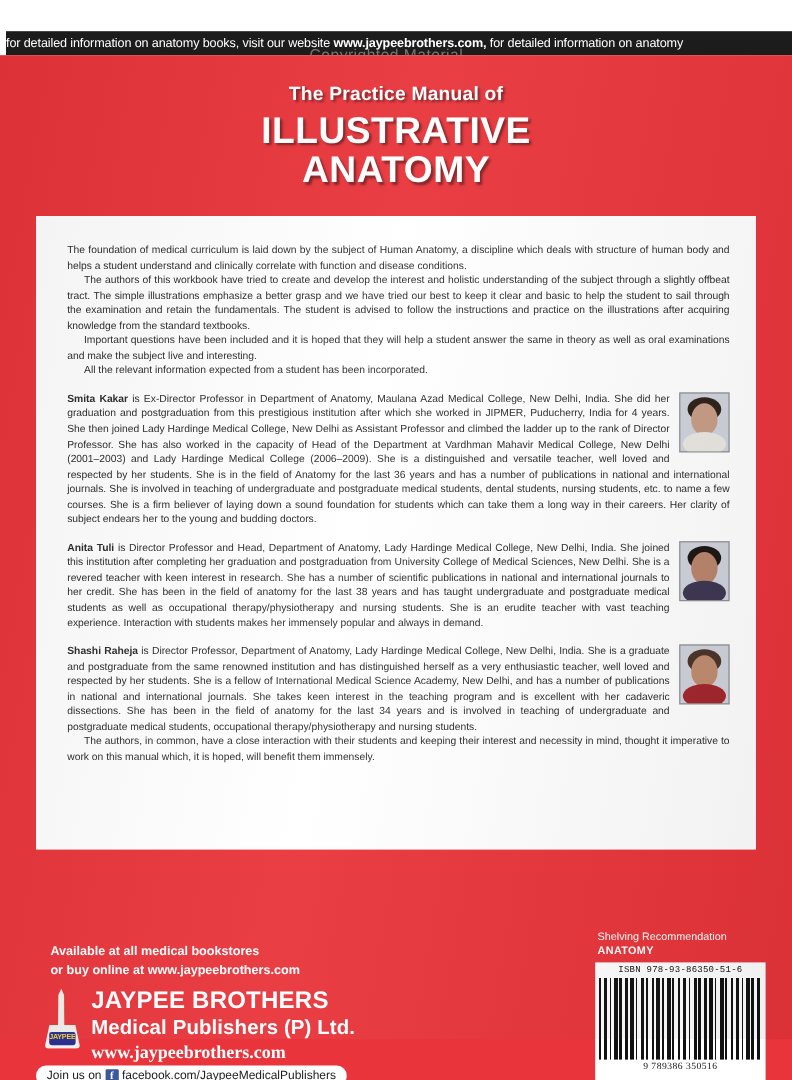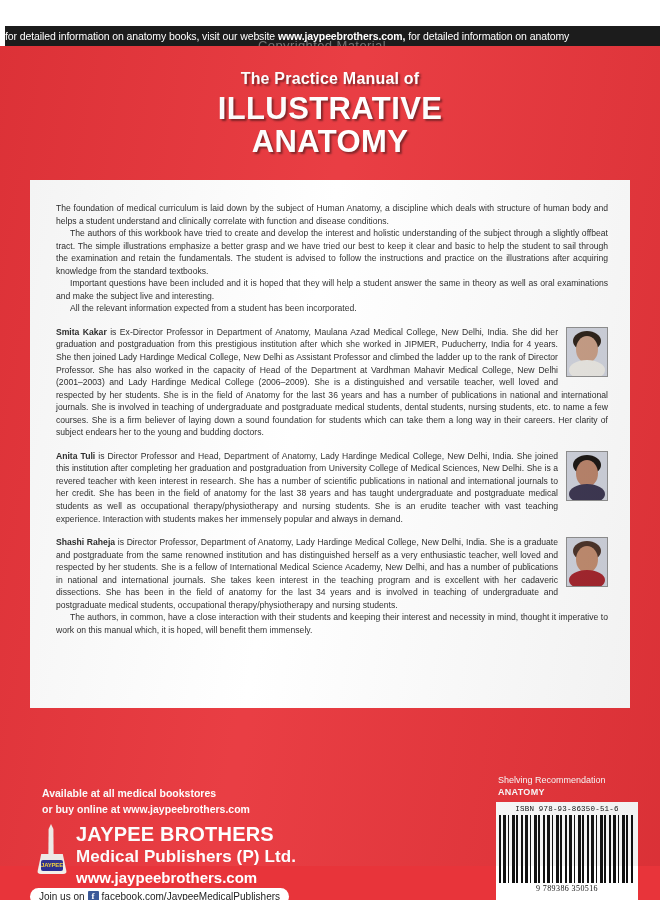--- a/index.html
+++ b/index.html
@@ -208,20 +208,21 @@
   .pub-sub {
     font-size: 17px;
     font-weight: bold;
     letter-spacing: 0.1px;
     margin-top: 1px;
   }
   .pub-site {
     font-size: 15px;
     font-weight: bold;
     margin-top: 2px;
+    font-family: Liberation Serif, serif;
   }
   .fbpill {
     position: absolute;
     left: 30px;
     top: 128px;
     height: 17px;
     background: #ffffff;
     border-radius: 9px;
     padding: 0 9px;
     display: flex;

